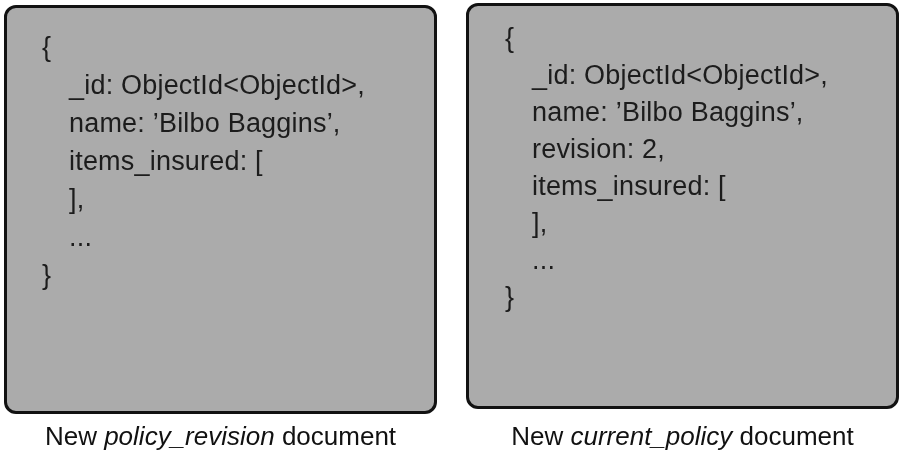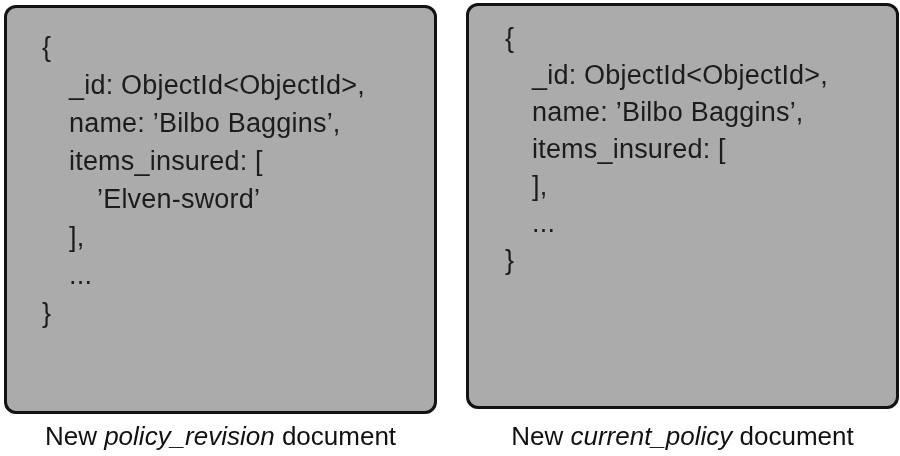--- a/index.html
+++ b/index.html
@@ -62,30 +62,30 @@
   .caption .em { font-style: italic; text-align: right; }
 </style>
 </head>
 <body>
 
 <div class="doc-box left">
   <div class="code-line ind0">{</div>
   <div class="code-line ind1">_id: ObjectId&lt;ObjectId&gt;,</div>
   <div class="code-line ind1">name: ’Bilbo Baggins’,</div>
   <div class="code-line ind1">items_insured: [</div>
-  <div class="code-line ind2">’Elven-sword’</div>
   <div class="code-line ind1">],</div>
   <div class="code-line ind1">...</div>
   <div class="code-line ind0">}</div>
 </div>
 
 <div class="doc-box right">
   <div class="code-line ind0">{</div>
   <div class="code-line ind1">_id: ObjectId&lt;ObjectId&gt;,</div>
   <div class="code-line ind1">name: ’Bilbo Baggins’,</div>
+  <div class="code-line ind1">revision: 2,</div>
   <div class="code-line ind1">items_insured: [</div>
   <div class="code-line ind1">],</div>
   <div class="code-line ind1">...</div>
   <div class="code-line ind0">}</div>
 </div>
 
 <div class="caption left">
   <span>New </span><span class="em">policy_revision</span><span> document</span>
 </div>
 

